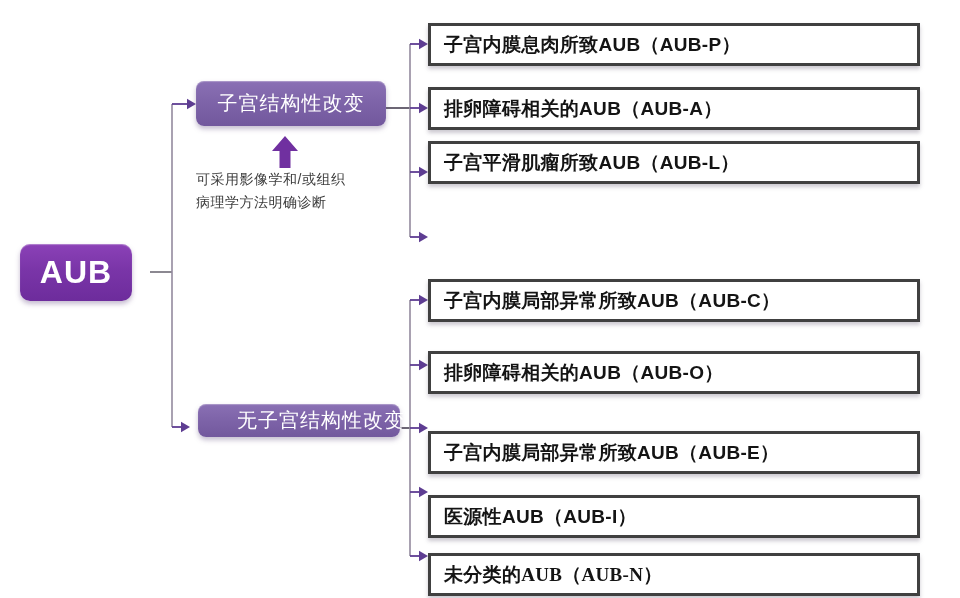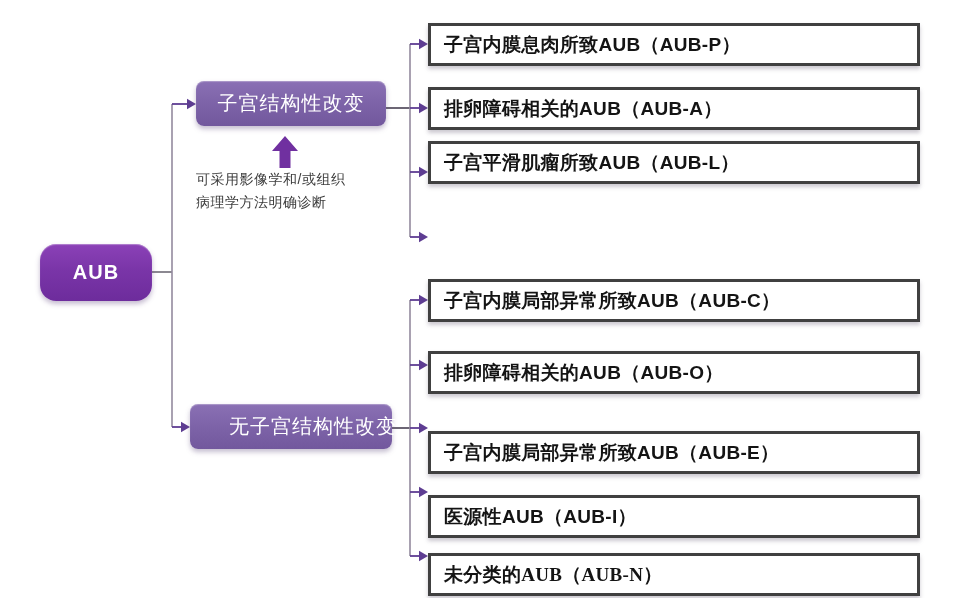--- a/index.html
+++ b/index.html
@@ -3,33 +3,33 @@
 <meta charset="utf-8">
 <style>
   html,body{margin:0;padding:0;background:#fff;}
   .canvas{
     position:relative;width:960px;height:598px;background:#ffffff;overflow:hidden;
     font-family:"Liberation Sans","DejaVu Sans",sans-serif;
   }
   svg.connectors{position:absolute;left:0;top:0;width:960px;height:598px;pointer-events:none;}
   .node{position:absolute;box-sizing:border-box;display:flex;align-items:center;}
   .root-node{
-    left:40px;top:244px;width:112px;height:57px;border-radius:16px;
+    left:20px;top:244px;width:112px;height:57px;border-radius:10px;
     background:linear-gradient(180deg,#8b41b7 0%,#7a35a8 45%,#6d2c9c 100%);
-    justify-content:center;color:#fff;font-size:20px;font-weight:bold;letter-spacing:1px;
+    justify-content:center;color:#fff;font-size:32px;font-weight:bold;letter-spacing:1px;
     box-shadow:0 3px 5px rgba(90,60,120,.35), inset 0 1px 1px rgba(255,255,255,.35);
   }
   .branch-node{
     border-radius:8px;justify-content:center;color:#fff;font-size:20px;font-weight:500;
     background:linear-gradient(180deg,#8a70b4 0%,#7d63a8 50%,#72589d 100%);
     box-shadow:0 3px 5px rgba(90,70,120,.35), inset 0 1px 1px rgba(255,255,255,.3);
     letter-spacing:1px;white-space:nowrap;
   }
   .branch-a{left:196px;top:81px;width:190px;height:45px;}
-  .branch-b{left:190px;top:404px;width:202px;height:45px;padding-left:44px;}
+  .branch-b{left:198px;top:404px;width:202px;height:33px;padding-left:44px;}
   .leaf-node{
     left:428px;width:492px;height:43px;background:#fff;
     border:3px solid #404040;border-radius:0;
     padding-left:13px;font-size:19px;font-weight:bold;color:#141414;
     box-shadow:0 3px 4px rgba(110,100,120,.35);white-space:nowrap;letter-spacing:.3px;
   }
   .leaf-1{top:23px;} .leaf-2{top:87px;} .leaf-3{top:141px;} .leaf-4{top:216px;}
   .leaf-5{top:279px;} .leaf-6{top:344px;margin-top:7px;} .leaf-7{top:407px;margin-top:24px;} .leaf-8{top:495px;text-align:center;} .leaf-9{top:553px;font-family:Liberation Serif, serif;}
   .annotation{
     position:absolute;left:196px;top:168px;width:220px;

